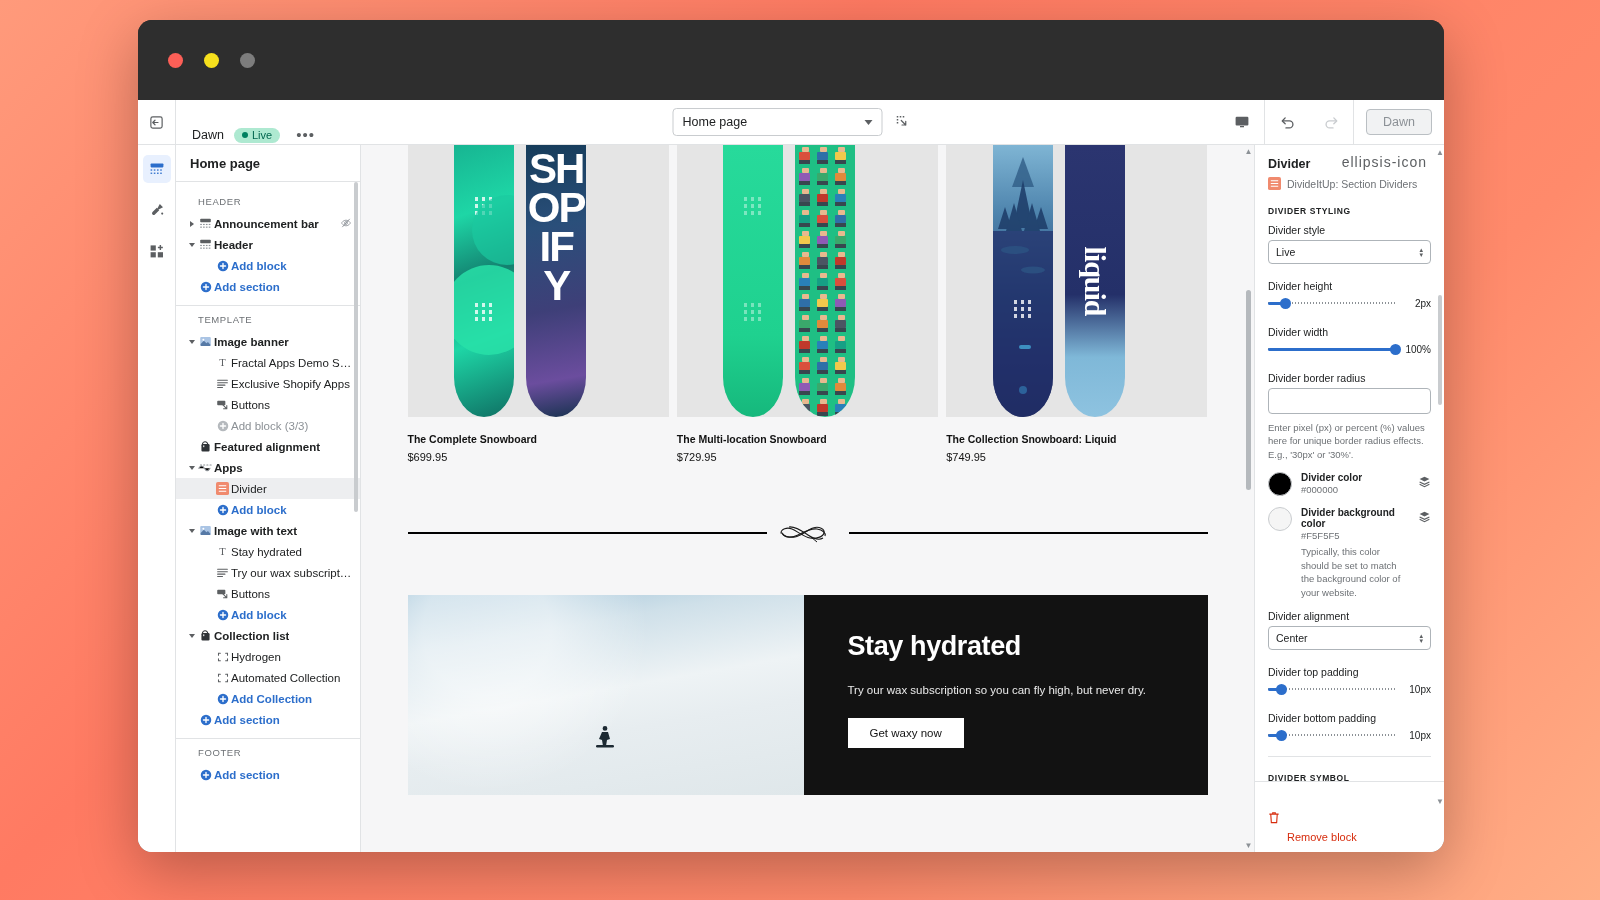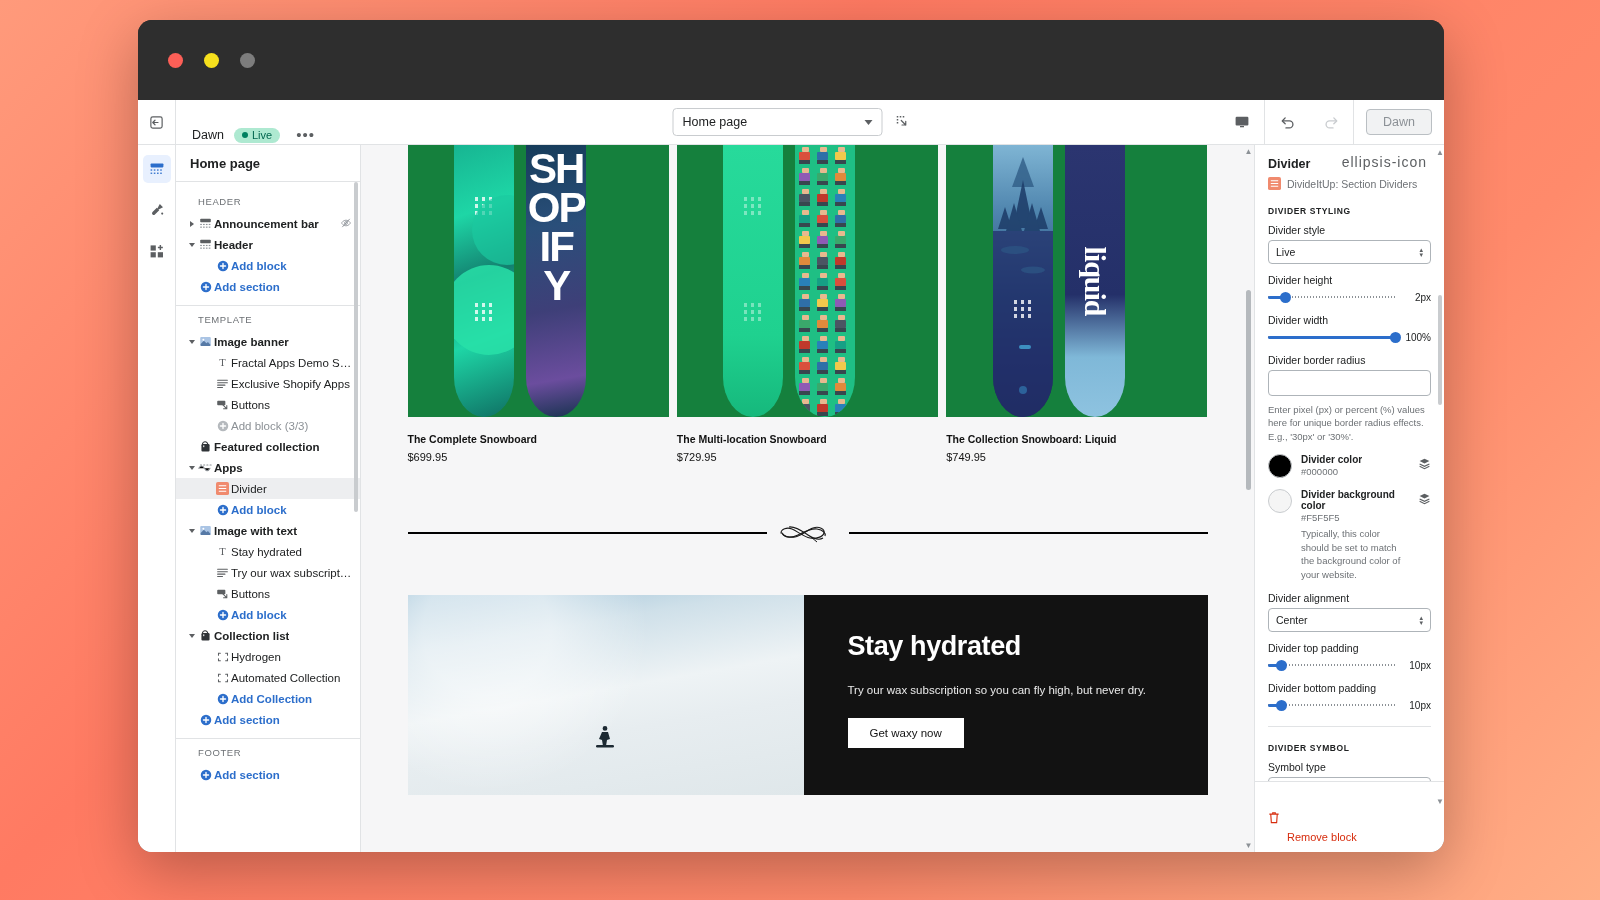--- a/index.html
+++ b/index.html
@@ -178,21 +178,21 @@
     position: relative;
     overflow: hidden;
   }
   .prod-grid {
     display: flex; gap: 8px;
     padding: 0 30px;
   }
   .prod-card { flex: 1; min-width: 0; }
   .prod-img {
     width: 100%; height: 272px;
-    background: #15803d;
+    background: #e5e5e5;
     position: relative; overflow: hidden;
   }
   .prod-title { font-size: 10.5px; font-weight: 700; color: #121212; margin-top: 16px; font-family: "Liberation Sans", sans-serif; }
   .prod-price { font-size: 11px; color: #121212; margin-top: 6px; }
 
   
   .board-pair { position: absolute; left: 50%; transform: translateX(-50%); top: 0; width: 168px; height: 272px; display: flex; gap: 12px; }
   .board { width: 60px; height: 100%; border-radius: 0 0 30px 30px / 0 0 40px 40px; position: relative; overflow: hidden; }
   .b1a { background: linear-gradient(160deg,#17b592 0%, #1ed6a6 25%, #13806f 48%, #1ed6a6 70%, #0f6f63 100%); }
   .b1a::before { content:""; position:absolute; width:90px; height:90px; border-radius:50%; background:#28e0a8; left:-10px; top:120px; opacity:.85;}
@@ -256,21 +256,21 @@
   .select-box {
     height:24px; border:1px solid #aeb4b9; border-radius:4px;
     display:flex; align-items:center; justify-content:space-between;
     padding:0 7px; font-size:10.5px; color:#202223; background:#fff; cursor:pointer;
   }
   .stepper { display:flex; flex-direction:column; line-height:5px; color:#5c5f62; font-size:7px; }
   .text-input {
     height:26px; border:1px solid #aeb4b9; border-radius:4px; background:#fff;
     width:100%;
   }
-  .mb12 { margin-bottom:10px; }
+  .mb12 { margin-bottom:16px; }
   .mb14 { margin-bottom:14px; }
   .slider-row { display:flex; align-items:center; gap:6px; }
   .slider { position:relative; flex:1; height:14px; }
   .track-dot {
     position:absolute; top:6px; left:0; right:0; height:2px;
     background-image: linear-gradient(90deg,#8c9196 45%, transparent 0);
     background-size: 3px 2px;
   }
   .track-fill { position:absolute; top:5.5px; left:0; height:3px; background:#2c6ecb; border-radius:2px; }
   .knob { position:absolute; top:1.5px; width:11px; height:11px; border-radius:50%; background:#2c6ecb; cursor:pointer; }
@@ -523,21 +523,21 @@
                 <span class="sb-lbl">Add block (3/3)</span>
               </div>
               <div class="sb-row indent1 bold">
                 <span class="sb-ic">
                   <svg width="13" height="13" viewBox="0 0 16 16">
                     <path d="M4.2 5.5a3.3 3.3 0 016.6 0" fill="none" stroke="#2f3337" stroke-width="1.3"></path>
                     <rect x="3" y="5" width="10" height="9.2" rx="1.4" fill="#2f3337"></rect>
                     <rect x="5.2" y="6.6" width="1.3" height="2.2" fill="#fff"></rect>
                   </svg>
                 </span>
-                <span class="sb-lbl">Featured collection</span>
+                <span class="sb-lbl">Featured alignment</span>
               </div>
               <div class="sb-row  bold">
                 <span class="tw">
                   <i class="tri down"></i>
                 </span>
                 <span class="sb-ic">
                   <svg width="16" height="11" viewBox="0 0 20 12">
                     <g stroke="#8c9196" stroke-width="1.3" stroke-linecap="round">
                       <path d="M1 7c2-4 5-4 7 0s5 4 7 0"></path>
                       <path d="M3 3h1.5M7 3h1.5M11 3h1.5M15 3h1.5"></path>

